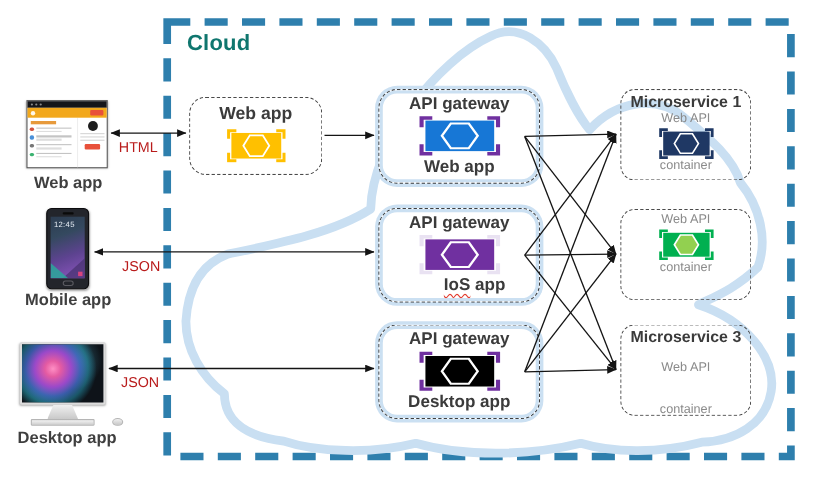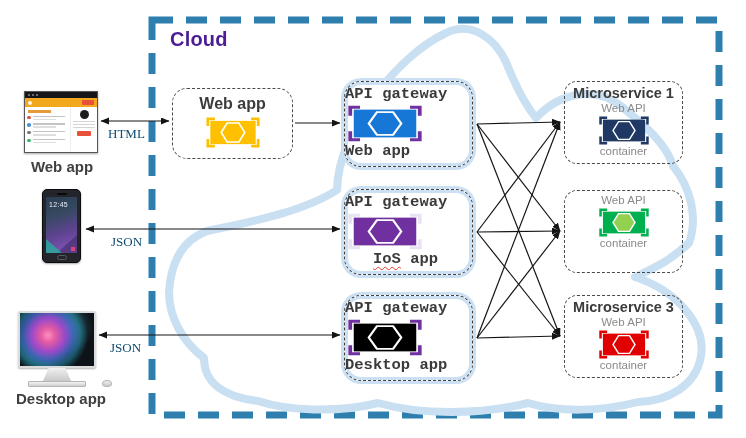--- a/index.html
+++ b/index.html
@@ -4,40 +4,39 @@
 <style>
   html,body{margin:0;padding:0;background:#fff;}
   #stage{
     position:relative;width:746px;height:438px;background:#fff;overflow:hidden;
     font-family:"Liberation Sans",sans-serif;color:#3b3b3b;
   }
   #stage svg.layer{position:absolute;left:0;top:0;pointer-events:none;}
   .abs{position:absolute;}
 
   
-  .cloud-title{left:170px;top:28px;font-size:20px;font-weight:bold;color:#4c1d95;letter-spacing:.2px;}
+  .cloud-title{left:170px;top:28px;font-size:20px;font-weight:bold;color:#0f766e;letter-spacing:.2px;}
   .client-label{font-size:15px;font-weight:bold;color:#3f3f3f;text-align:center;}
-  .conn-label{font-size:13px;color:#0c4a6e;font-family:Liberation Serif, serif;}
+  .conn-label{font-size:13px;color:#b91c1c;}
 
   
   .wa-box{
     left:172px;top:88px;width:121px;height:71px;box-sizing:border-box;
     border:1.7px dashed #4a4a4a;border-radius:15px;
     display:flex;flex-direction:column;align-items:center;padding-top:6px;
   }
   .wa-box .t{font-size:16px;font-weight:bold;}
 
   
   .gw{
-    left:344px;width:129px;height:86px;box-sizing:border-box;background:#fff;
+    left:344px;width:147px;height:86px;box-sizing:border-box;background:#fff;
     border:1.8px dashed #3f3f3f;border-radius:17px;
     box-shadow:0 0 0 3px #CBE0F2, inset 0 0 0 3px #CBE0F2;
-    display:flex;flex-direction:column;align-items:flex-start;justify-content:space-between;
+    display:flex;flex-direction:column;align-items:center;justify-content:space-between;
     padding:5px 0 7px;
-    font-family:Liberation Mono, monospace;
   }
   .gw .t,.gw .a{font-size:15.5px;font-weight:bold;line-height:1;}
   .wavy{text-decoration-line:underline;text-decoration-style:wavy;
         text-decoration-color:#e23b2e;text-decoration-thickness:1px;text-underline-offset:3px;margin-left:28px;}
 
   
   .ms{
     left:564px;width:119px;height:83px;box-sizing:border-box;
     border:1.6px dashed #4a4a4a;border-radius:13px;
     display:flex;flex-direction:column;align-items:center;padding-top:3px;
@@ -173,20 +172,21 @@
   <div class="phone">
     <div class="p-sp"></div>
     <div class="p-screen">
       <span class="p-time">12:45</span>
       <span class="p-tri2"></span>
         <span class="p-tri"></span>
       <span class="p-dot"></span>
     </div>
     <div class="p-home"></div>
   </div>
+  <div class="abs client-label" style="left:8px;top:264px;width:108px;">Mobile app</div>
 
   <div class="desktop">
     <div class="d-screen">
         <div class="d-art"></div>
       </div>
     <div class="d-stand"></div>
     <div class="d-kb"></div>
     <div class="d-mouse"></div>
   </div>
   <div class="abs client-label" style="left:5px;top:390px;width:112px;">Desktop app</div>
@@ -262,21 +262,21 @@
       <path fill="none" stroke-width="3" d="M12,2.2 H4.2 V10.5" stroke="#00B050"></path>
       <path fill="none" stroke-width="3" d="M12,33.8 H4.2 V25.5" stroke="#00B050"></path>
       <path fill="none" stroke-width="3" d="M52,2.2 H59.8 V10.5" stroke="#00B050"></path>
       <path fill="none" stroke-width="3" d="M52,33.8 H59.8 V25.5" stroke="#00B050"></path>
       <rect x="7" y="4.5" width="50" height="27" fill="#00B050"></rect>
       <polygon points="19,18 25.5,7 38.5,7 45,18 38.5,29 25.5,29" stroke-width="1.8" stroke="#fff" fill="#92D050"></polygon>
     </svg>
     <div class="c">container</div>
   </div>
 
-  <div class="abs ms" style="top:295px;">
+  <div class="abs ms" style="top:295px;gap:12px;">
     <div class="t">Microservice 3</div>
     <div class="s">Web API</div>
     <svg width="54" height="29" viewBox="0 0 64 36" preserveAspectRatio="none" style="margin:1px 0">
       <path fill="none" stroke-width="3" d="M12,2.2 H4.2 V10.5" stroke="#E00000"></path>
       <path fill="none" stroke-width="3" d="M12,33.8 H4.2 V25.5" stroke="#E00000"></path>
       <path fill="none" stroke-width="3" d="M52,2.2 H59.8 V10.5" stroke="#E00000"></path>
       <path fill="none" stroke-width="3" d="M52,33.8 H59.8 V25.5" stroke="#E00000"></path>
       <rect x="7" y="4.5" width="50" height="27" fill="#E00000"></rect>
       <polygon points="19,18 25.5,7 38.5,7 45,18 38.5,29 25.5,29" stroke-width="1.8" stroke="#fff" fill="none"></polygon>
     </svg>

